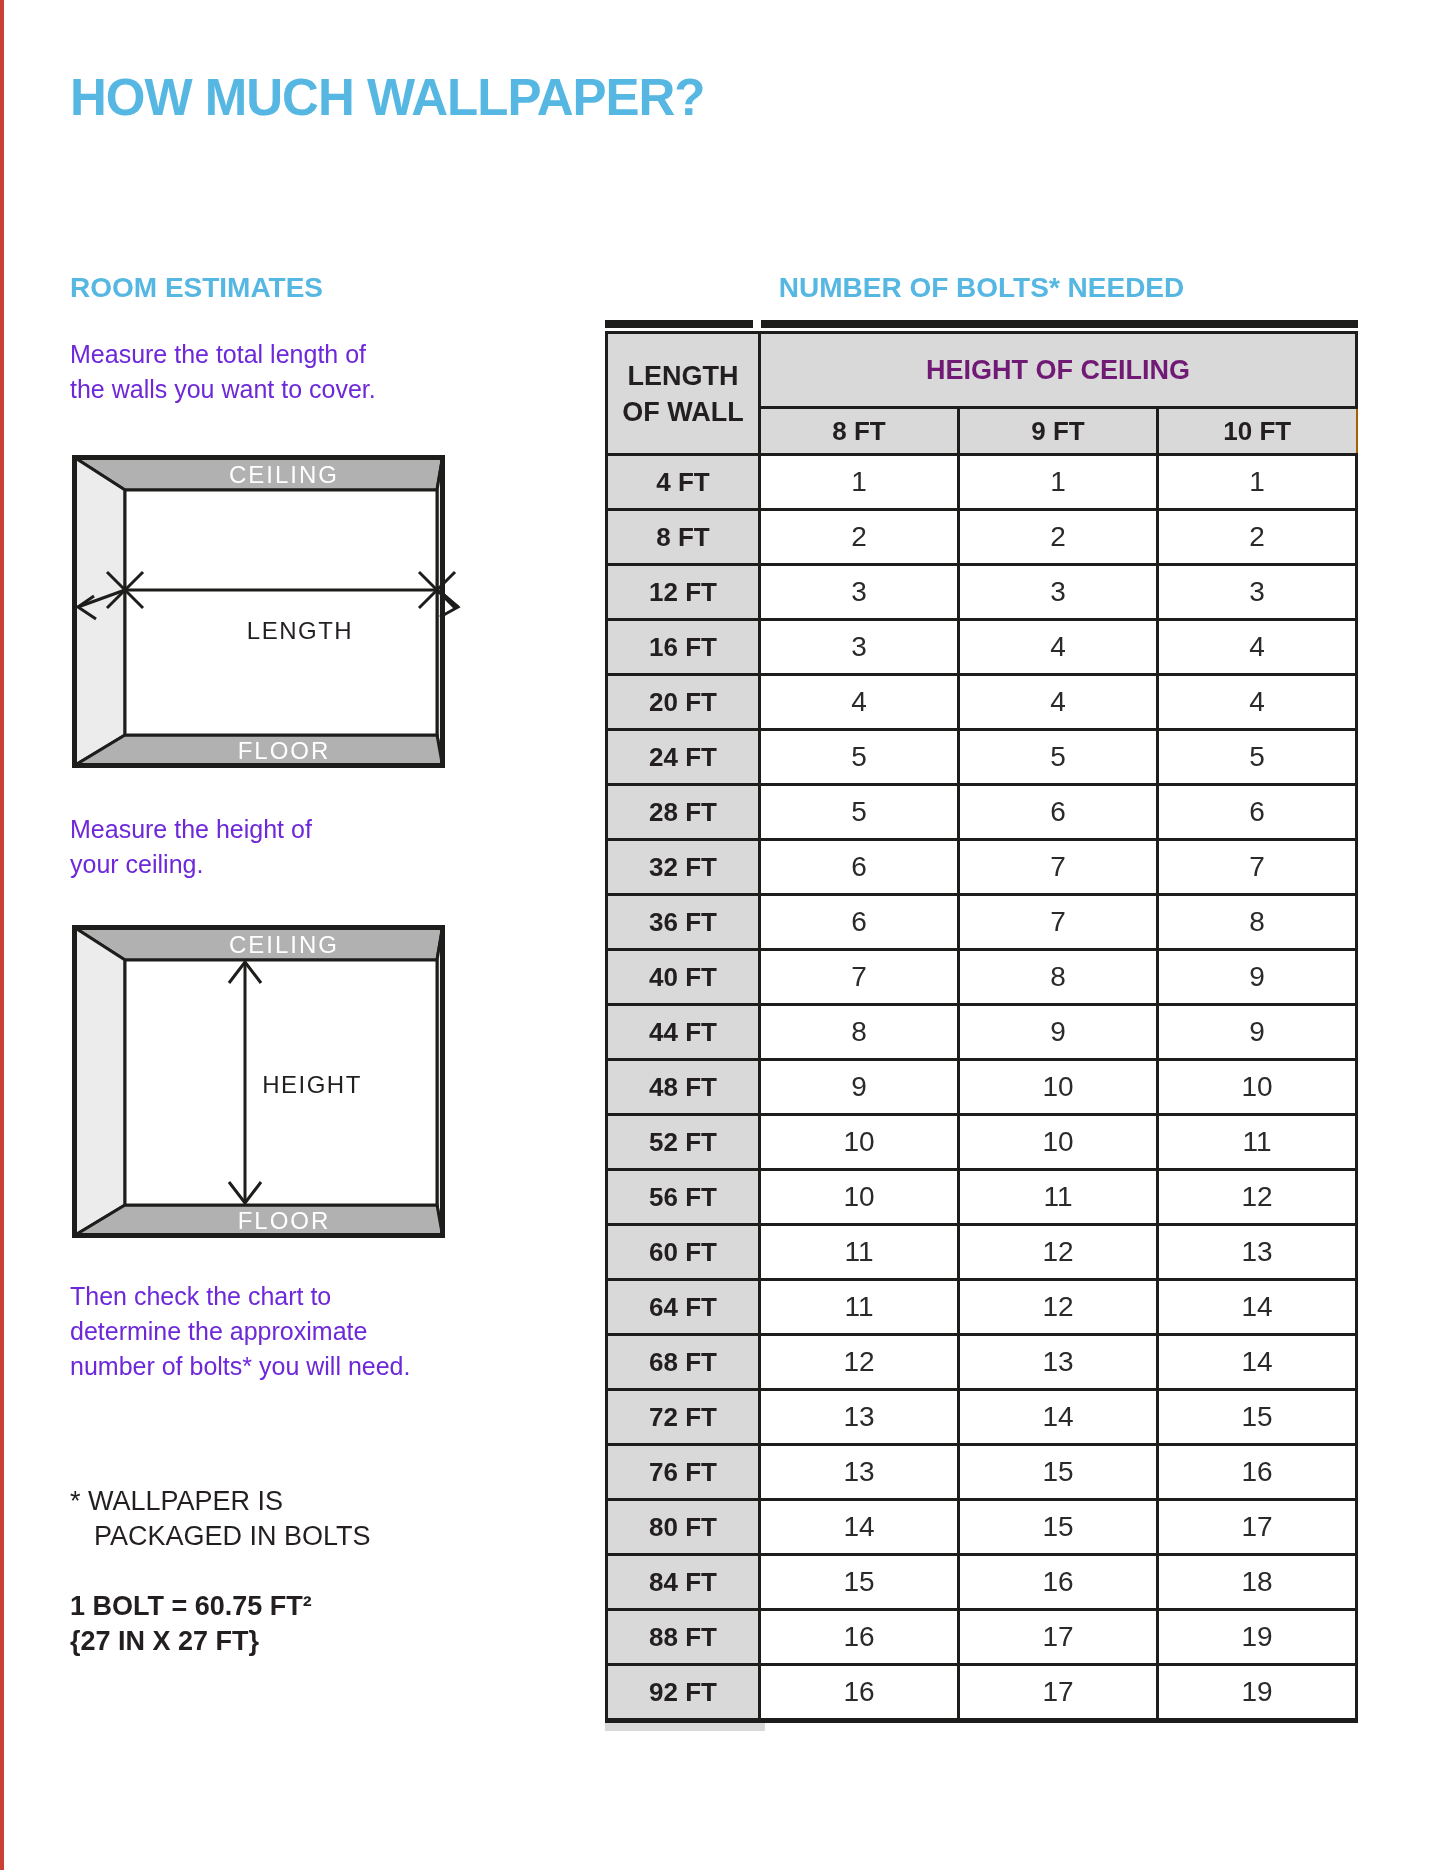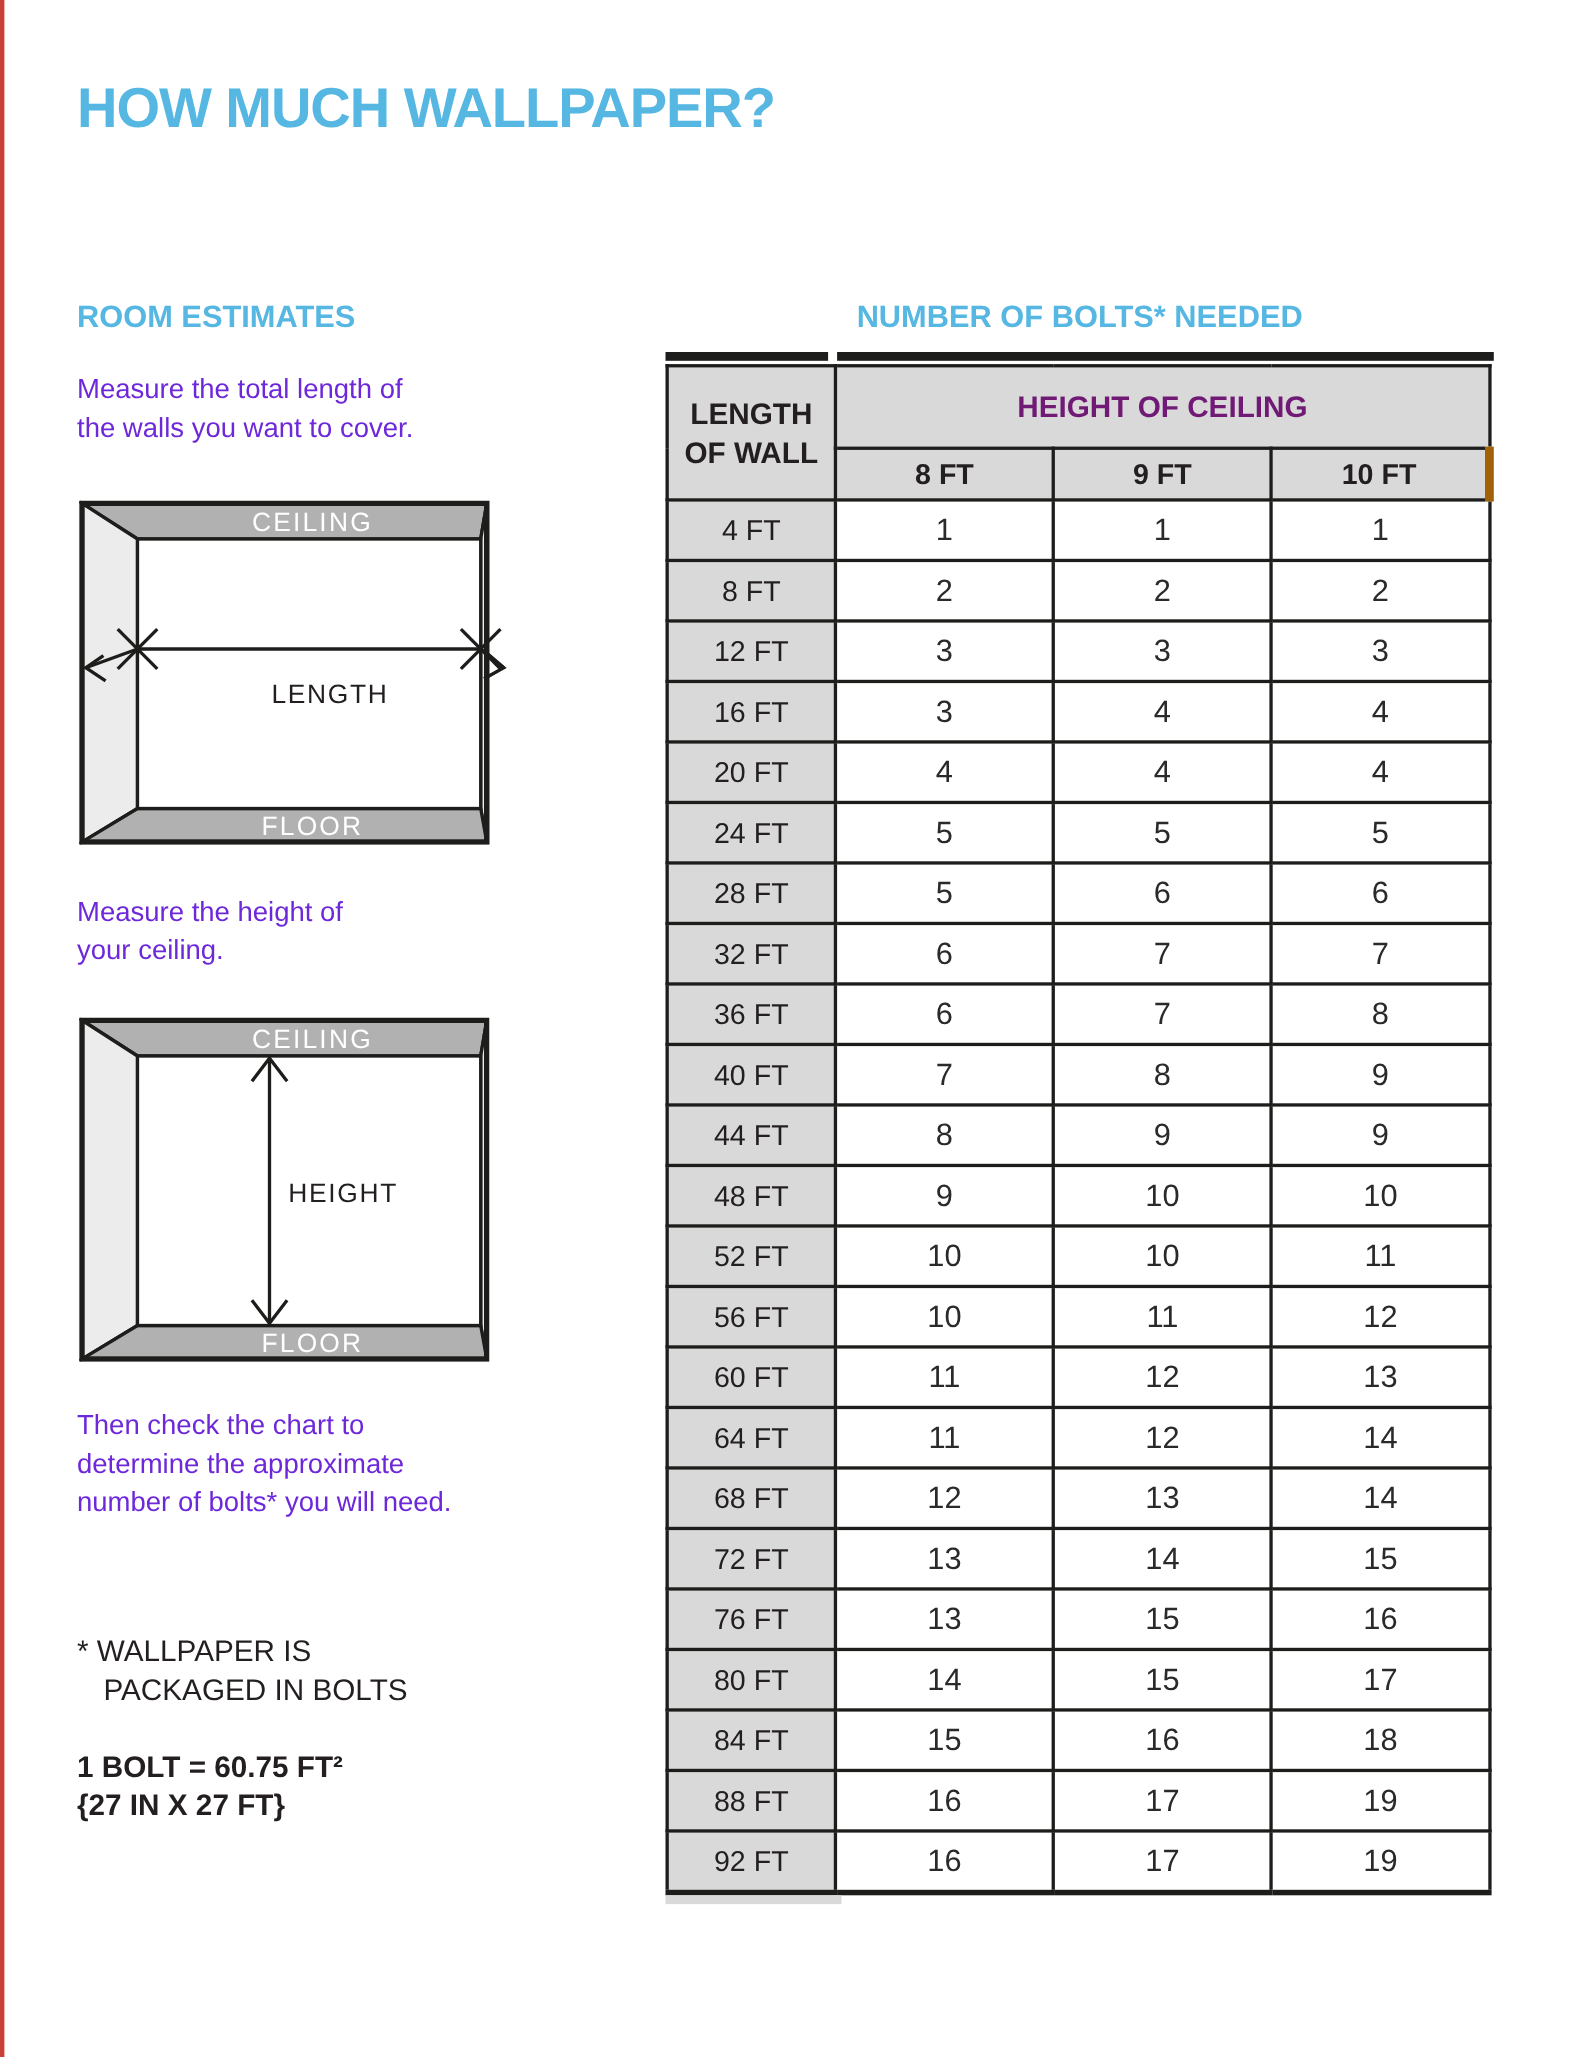--- a/index.html
+++ b/index.html
@@ -39,23 +39,23 @@
   .tbar .gap{width:8px;background:#ffffff;}
   .tbar .seg2{flex:1;background:#1d1d1b;}
 
   table.bolts{border-collapse:collapse;table-layout:fixed;width:753px;}
   table.bolts th,table.bolts td{border:3px solid #1d1d1b;padding:0;text-align:center;vertical-align:middle;}
   .col1hdr{width:150px;background:#d9d9d9;border-right:7px solid #1d1d1b;
            font-size:27px;font-weight:bold;line-height:36px;color:#231f20;}
   .grouphdr{background:#d9d9d9;height:72px;font-size:27px;font-weight:bold;color:#701a75;}
   .subhdr{background:#d9d9d9;height:44px;border-left:none;border-right:none;
           font-size:26px;font-weight:bold;color:#231f20;}
-  .subhdr:last-child{border-right:8px solid #a16207;}
+  .subhdr:last-child{border-right:2px solid #a16207;}
   .rowlabel{background:#d9d9d9;border-right:7px solid #1d1d1b;height:52px;
-            font-size:26px;font-weight:normal;color:#231f20;}
+            font-size:26px;font-weight:bold;color:#231f20;}
   table.bolts td{background:#ffffff;height:52px;font-size:28px;font-weight:normal;color:#2a2a2a;}
   table.bolts tbody tr:last-child th,table.bolts tbody tr:last-child td{border-bottom:5px solid #1d1d1b;}
   .grey-tab{width:160px;height:8px;background:#d9d9d9;}
 </style>
 </head>
 <body>
 
 <div class="page">
   <div class="edge-stripe"></div>
 

